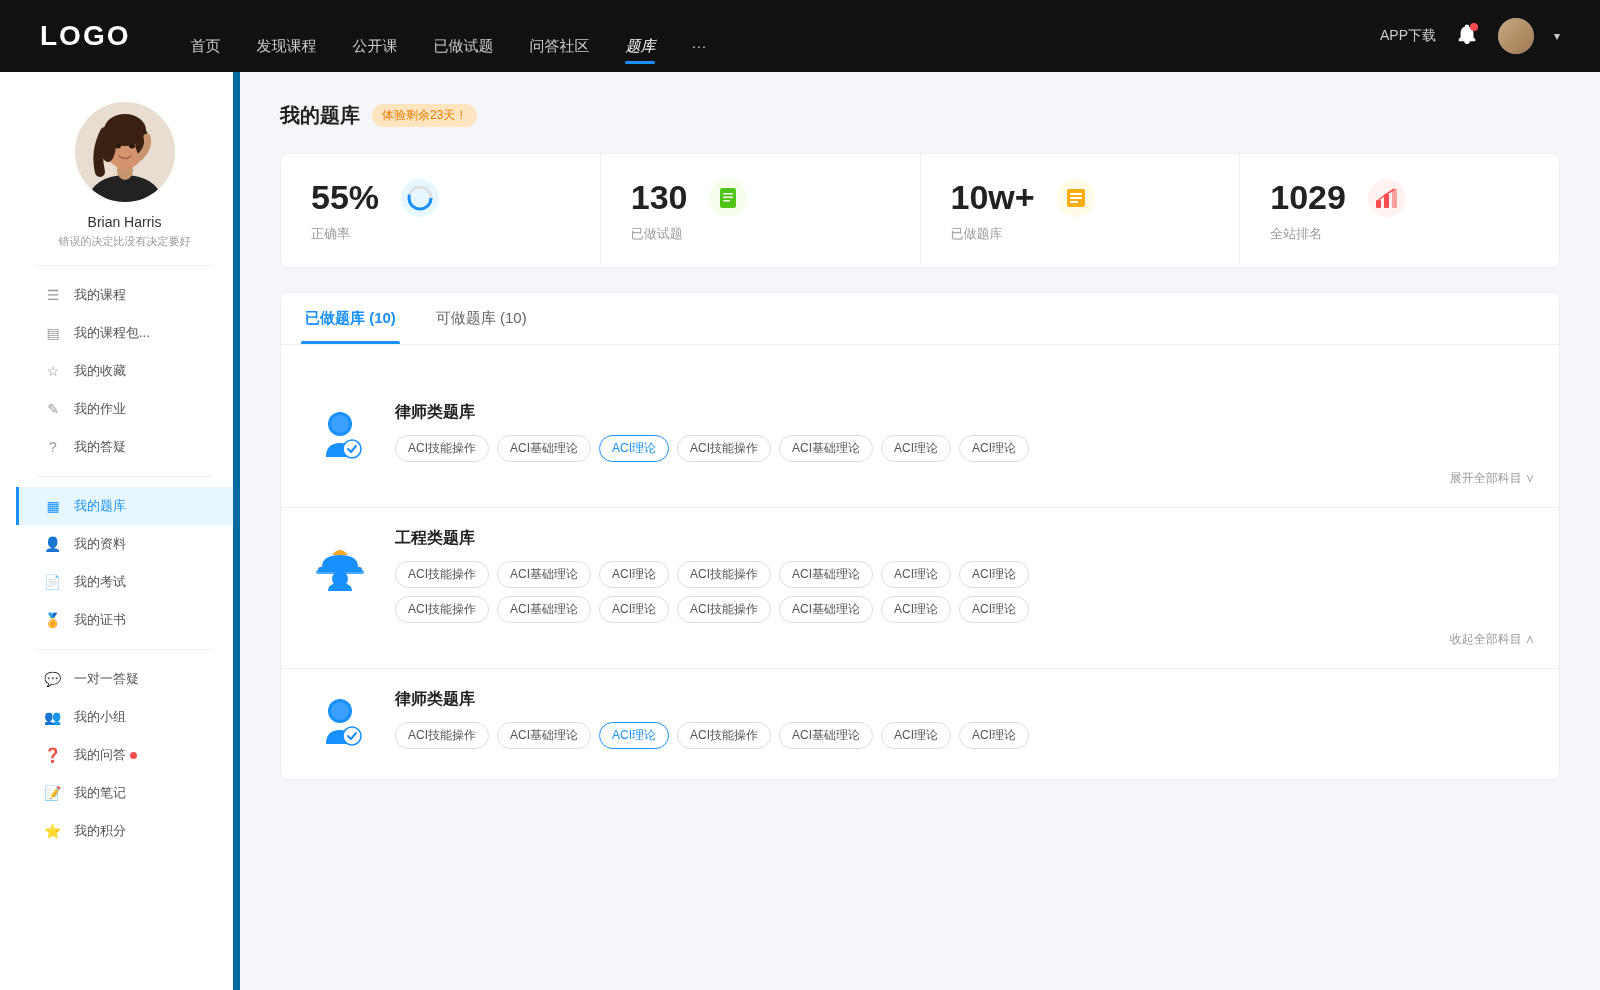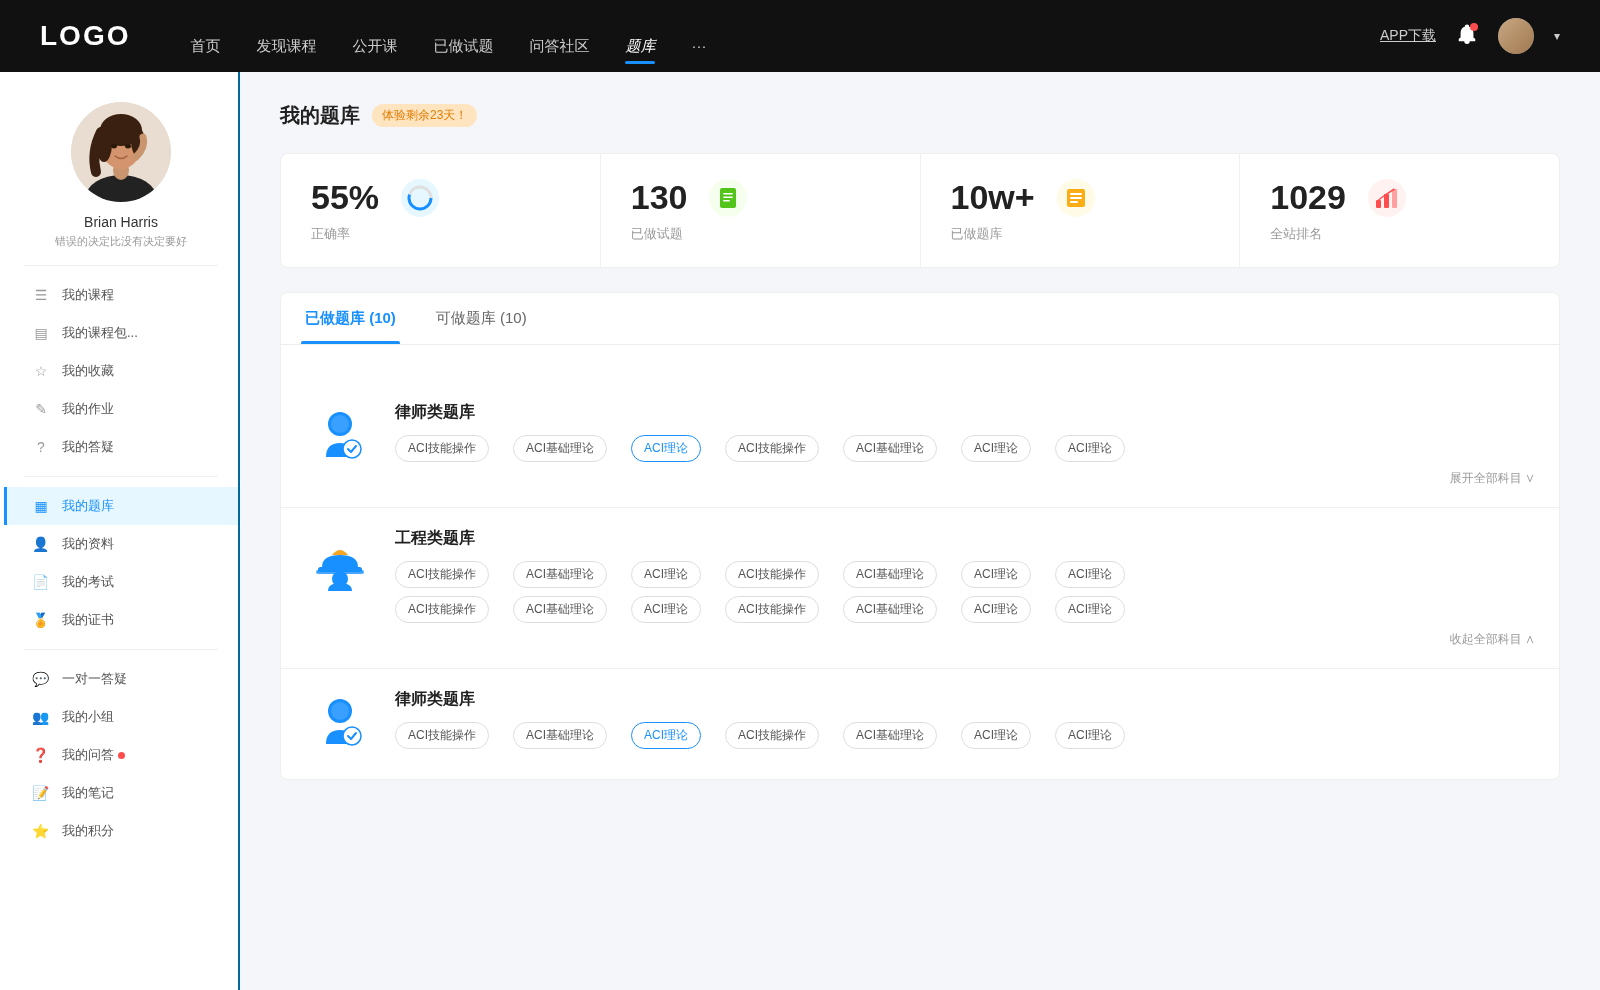--- a/index.html
+++ b/index.html
@@ -51,21 +51,20 @@
     }
     .nav-right {
       display: flex;
       align-items: center;
       gap: 20px;
     }
     .nav-app-download {
       color: #ccc;
       font-size: 14px;
       cursor: pointer;
-      text-decoration: underline;
     }
     .nav-bell {
       position: relative;
       cursor: pointer;
     }
     .nav-bell-icon {
       width: 22px;
       height: 22px;
       fill: none;
       stroke: #fff;
@@ -100,24 +99,24 @@
     .page-body {
       display: flex;
       margin-top: 72px;
       min-height: 918px;
     }
 
     
     .sidebar {
       width: 240px;
       background: #fff;
-      padding: 30px 0 20px 4px;
+      padding: 30px 0 20px 16px;
       flex-shrink: 0;
       min-height: 918px;
-      border-right: 2px solid #0369a1;
+      border-right: 7px solid #0369a1;
     }
     .sidebar-profile {
       display: flex;
       flex-direction: column;
       align-items: center;
       margin-bottom: 16px;
       padding: 0 20px;
     }
     .avatar-circle {
       width: 100px; height: 100px;
@@ -308,21 +307,21 @@
     }
     .qbank-name {
       font-size: 16px;
       font-weight: 600;
       color: #222;
       margin-bottom: 12px;
     }
     .qbank-tags {
       display: flex;
       flex-wrap: wrap;
-      gap: 24px;
+      gap: 8px;
       margin-bottom: 8px;
     }
     .qbank-tag {
       font-size: 12px;
       padding: 4px 12px;
       border: 1px solid #ddd;
       border-radius: 14px;
       color: #555;
       cursor: pointer;
     }

